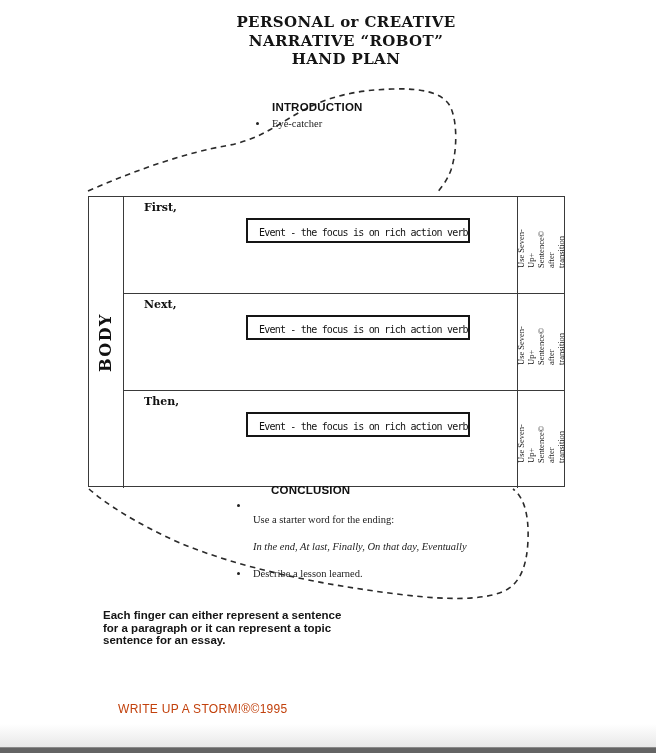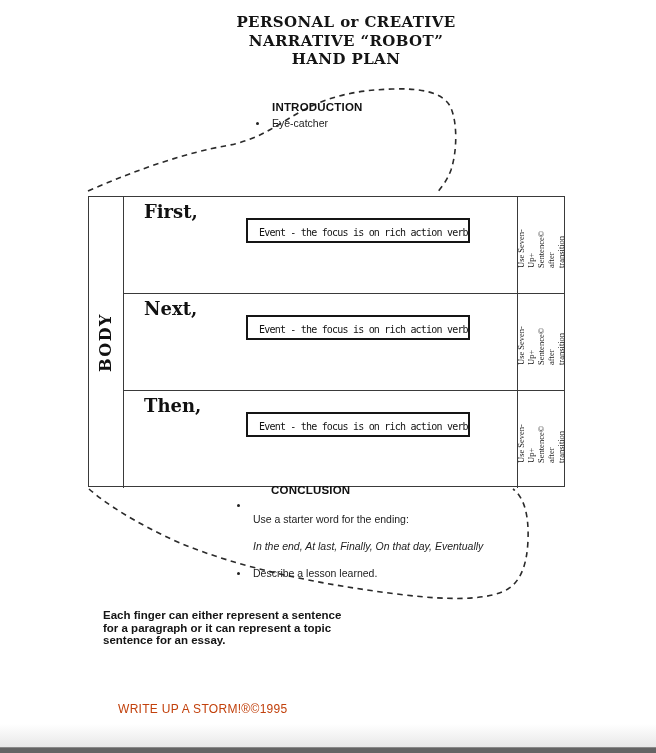--- a/index.html
+++ b/index.html
@@ -10,42 +10,42 @@
   .title{position:absolute;left:36px;top:13px;width:620px;text-align:center;
          font-family:"DejaVu Serif","Liberation Serif",serif;font-weight:bold;
          font-size:15px;line-height:18.5px;letter-spacing:.4px;color:#141414;}
 
   
   .outline-svg{position:absolute;left:0;top:0;pointer-events:none;}
 
   
   .intro{position:absolute;left:243px;top:101px;width:190px;}
   .intro-heading{margin-left:29px;font-weight:bold;font-size:11.5px;letter-spacing:.2px;color:#111;}
-  .bullets{list-style:none;margin:4px 0 0 0;padding:0;}
+  .bullets{list-style:none;margin:4px 0 0 0;padding:0;font-family:Liberation Serif, serif;}
   .bullets li{position:relative;padding-left:29px;font-size:10.5px;line-height:13.5px;
               white-space:pre-line;color:#222;}
   .bullets li::before{content:"";position:absolute;left:13px;top:5px;width:3px;height:3px;
                       border-radius:50%;background:#222;}
 
   
   .plan-table{position:absolute;left:88px;top:196px;width:477px;height:291px;
               display:grid;grid-template-columns:35px 1fr 47px;grid-template-rows:97px 97px 97px;
               border:1px solid #3a3a3a;box-sizing:border-box;background:#fff;}
   .body-col{grid-column:1;grid-row:1/4;border-right:1px solid #3a3a3a;
             display:flex;align-items:center;justify-content:center;}
   .body-label{transform:rotate(-90deg);white-space:nowrap;
               font-family:"DejaVu Serif","Liberation Serif",serif;font-weight:bold;
               font-size:16px;letter-spacing:1.5px;color:#111;}
   .cell-main{grid-column:2;position:relative;}
   .cell-side{grid-column:3;border-left:1px solid #3a3a3a;
              display:flex;align-items:center;justify-content:center;}
   .rb{border-bottom:1px solid #3a3a3a;}
   .row-label{position:absolute;left:20px;top:4px;
              font-family:"DejaVu Serif","Liberation Serif",serif;font-weight:bold;
-             font-size:18px;color:#111;}
+             font-size:11px;color:#111;}
   .event-box{position:absolute;left:122px;top:21px;width:224px;height:25px;
              border:2px solid #151515;box-sizing:border-box;background:#fff;}
   .event-text{padding:7px 0 0 11px;font-family:"DejaVu Sans Mono","Liberation Mono",monospace;
               font-size:10px;letter-spacing:-0.8px;white-space:nowrap;color:#111;}
   .rot{transform:rotate(-90deg);width:82px;white-space:pre-line;text-align:left;
        font-family:"Liberation Serif",serif;font-size:8.5px;line-height:10px;color:#222;}
 
   
   .conclusion{position:absolute;left:225px;top:484px;width:300px;}
   .conclusion-heading{margin-left:46px;font-weight:bold;font-size:11.5px;letter-spacing:.2px;color:#111;}

